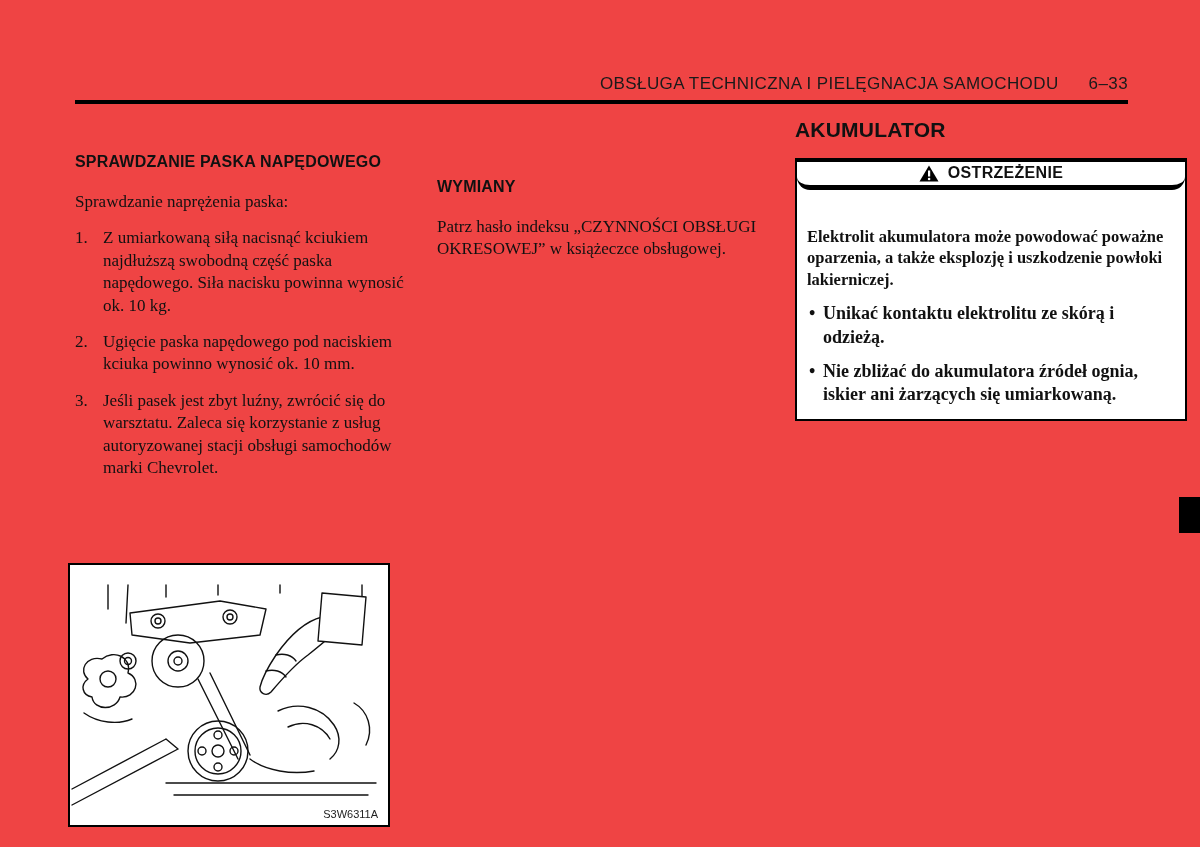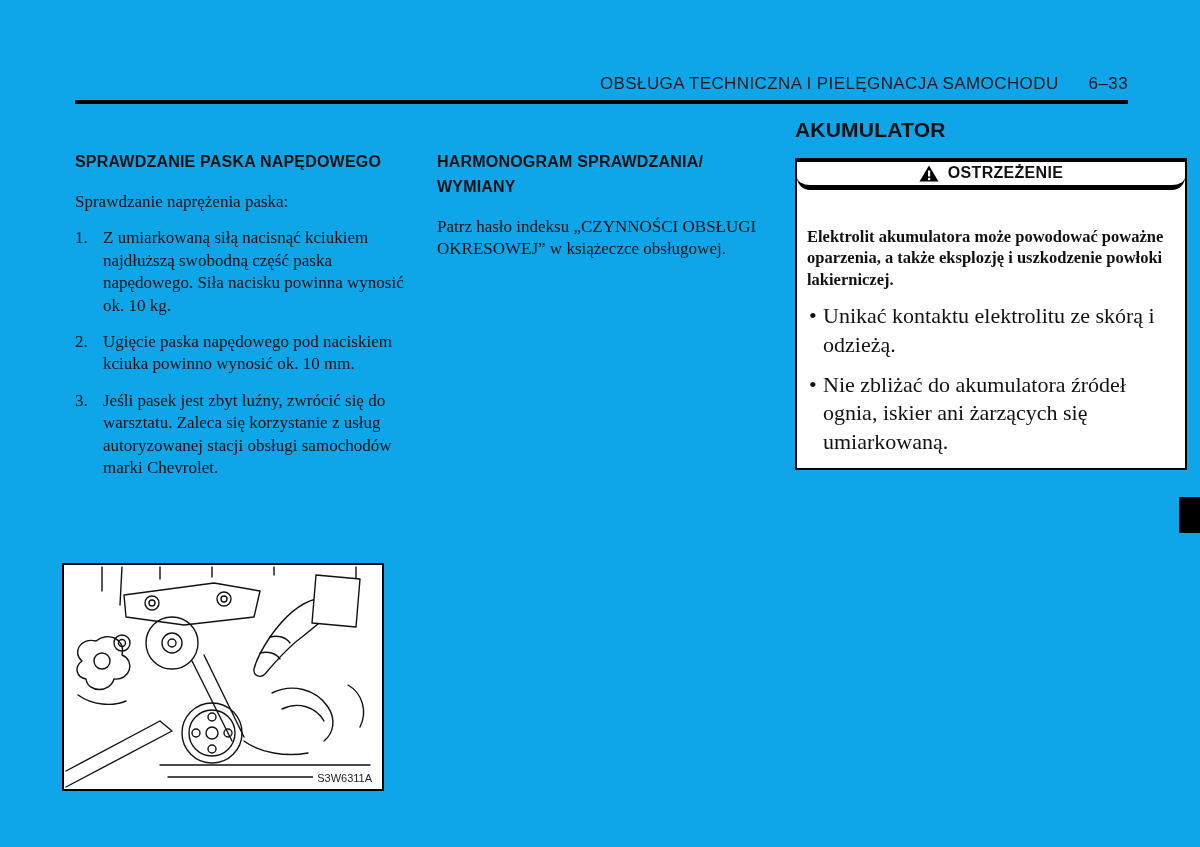--- a/index.html
+++ b/index.html
@@ -1,20 +1,20 @@
 <!DOCTYPE html>
 <html><head>
 <meta charset="utf-8">
 <style>
   * { margin:0; padding:0; box-sizing:border-box; }
   html,body { background:#e8e8e8; }
   .page {
     position:relative;
     width:1200px; height:847px;
-    background:#0ea5e9;
+    background:#ef4444;
     font-family:"Liberation Serif", serif;
     color:#111;
     overflow:hidden;
     margin:0 auto;
   }
   
   .runhead {
     position:absolute; top:74px; left:75px; width:1053px;
     display:flex; justify-content:flex-end; align-items:baseline; gap:30px;
     font-family:"Liberation Sans", sans-serif;
@@ -50,21 +50,21 @@
 
   ol.steps { list-style:none; }
   ol.steps li {
     display:flex; margin-bottom:14px; font-size:17px; line-height:1.32;
   }
   ol.steps .num { width:28px; flex:0 0 28px; }
   ol.steps .step-text { flex:1; }
 
   
   .figure-box {
-    position:absolute; left:62px; top:563px; width:322px; height:228px;
+    position:absolute; left:68px; top:563px; width:322px; height:264px;
     border:2px solid #000; background:#fff;
   }
   .figure-box svg { position:absolute; left:0; top:0; width:100%; height:100%; }
   .fig-code {
     position:absolute; right:10px; bottom:5px;
     font-family:"Liberation Sans", sans-serif; font-size:11px; color:#222;
     background:#fff; padding-left:4px;
   }
 
   
@@ -81,21 +81,21 @@
   }
   .warnhead svg { display:block; }
   .warn-body { padding:20px 10px 10px 10px;margin-top:16px; }
   .warn-lead {
     font-weight:bold; font-size:16.5px; line-height:1.3;
     margin-bottom:12px;
   }
   .warn-bullets { list-style:none; }
   .warn-bullets li {
     position:relative; padding-left:16px;
-    font-weight:normal; font-size:22px; line-height:1.3;
+    font-weight:bold; font-size:18px; line-height:1.3;
     margin-bottom:11px;
   }
   .warn-bullets li:last-child { margin-bottom:2px; }
   .warn-bullets li::before {
     content:"\2022"; position:absolute; left:2px; top:0;
   }
 </style>
 </head>
 <body>
 
@@ -172,21 +172,21 @@
         <path d="M96 200 L306 200 M104 212 L298 212"></path>
         <path d="M2 206 L96 156 M2 222 L108 166 M96 156 L108 166"></path>
         <path d="M180 176 C196 188 222 192 244 188"></path>
       </g>
     </svg>
     <span class="fig-code">S3W6311A</span>
   </div>
 
   <div class="col col2">
     <div class="h-small">
-      <span>HARMONOGRAM SPRAWDZANIA/</span><br>
+      <br>
       <span>WYMIANY</span>
     </div>
     <div class="body-text">Patrz hasło indeksu „CZYNNOŚCI OBSŁUGI OKRESOWEJ” w książeczce obsługowej.</div>
   </div>
 
   <div class="col col3">
     <div class="h-big">AKUMULATOR</div>
 
     <div class="warnbox">
       <div class="warnhead">

